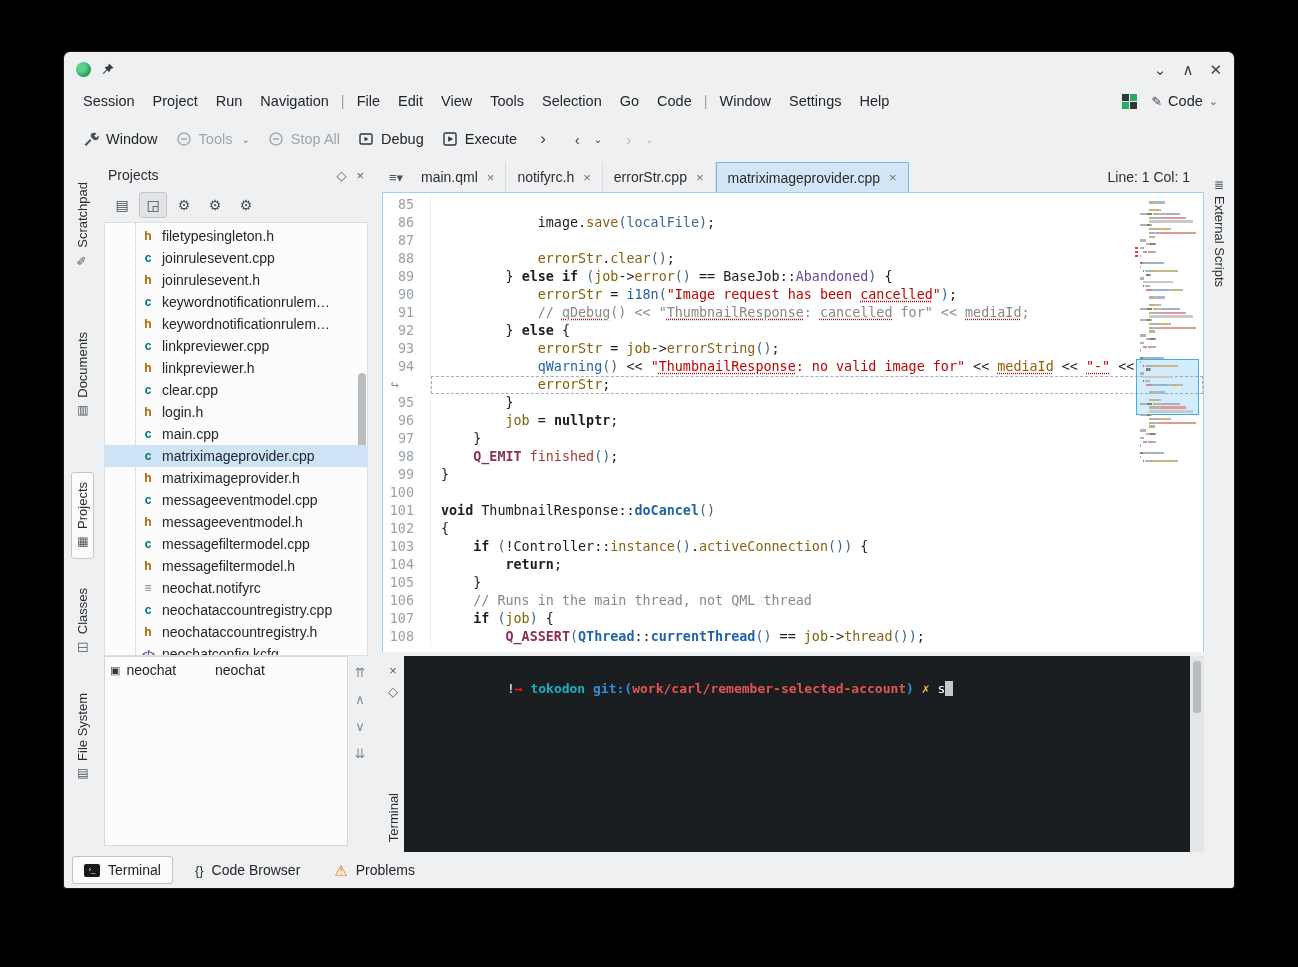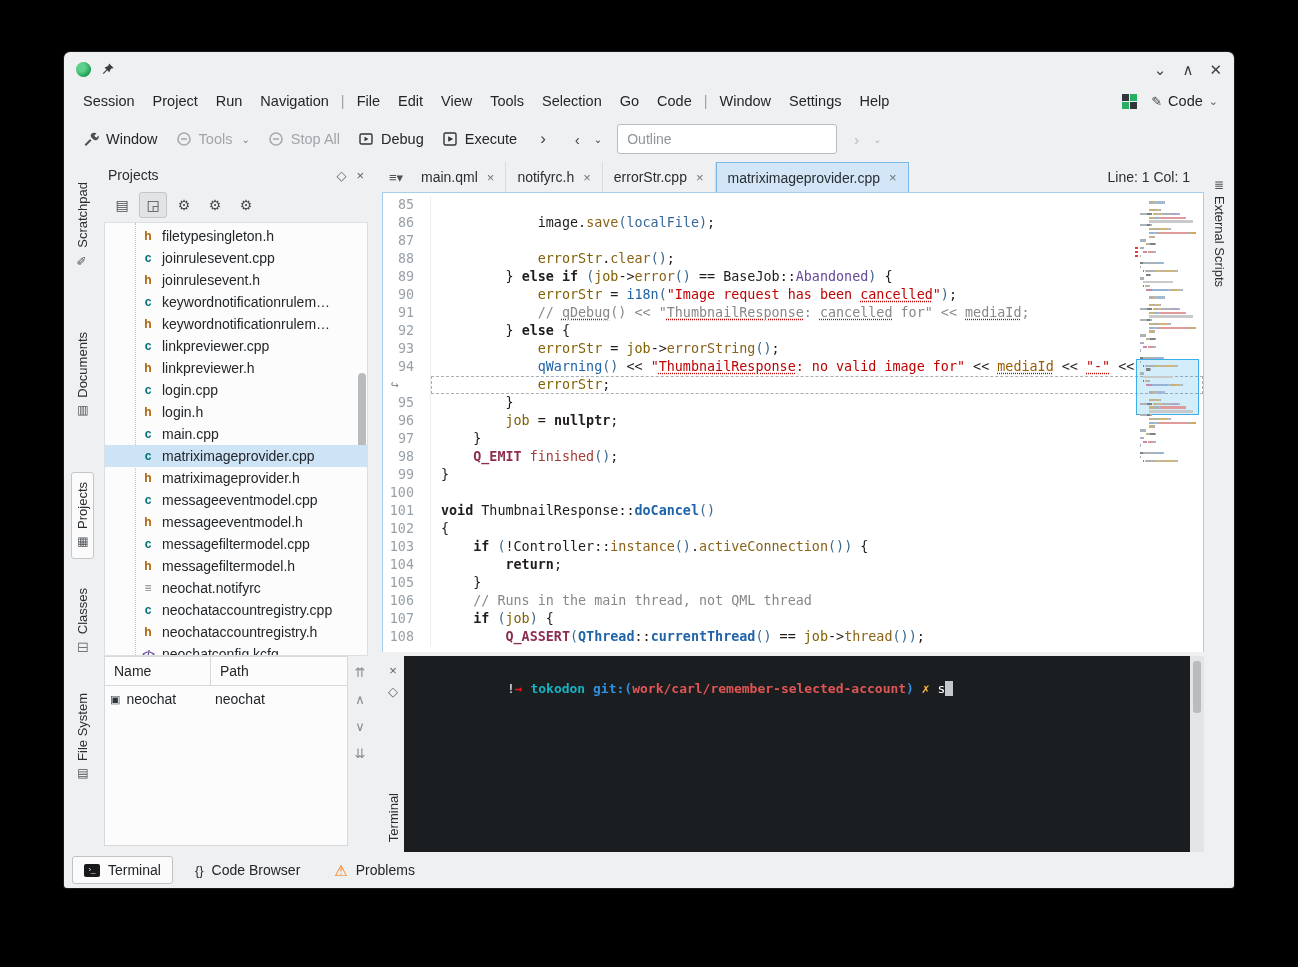--- a/index.html
+++ b/index.html
@@ -228,21 +228,20 @@
       <div class="tbtn">
         <svg class="ticon" viewBox="0 0 16 16">
           <rect x="2" y="2" width="12" height="12" rx="1.5" fill="none" stroke="#31363b" stroke-width="1.4"></rect>
           <path d="M6.2 5.2l5 2.8-5 2.8z" fill="#31363b"></path>
         </svg>
         <span>Execute</span>
       </div>
       <span class="expander">›</span>
       <span class="navbtn" style="margin-left:14px;">‹</span>
       <span class="navbtn small">⌄</span>
-      <input class="tinput" style="margin-left: 8px;" placeholder="Outline">
       <span class="navbtn disabled" style="margin-left:10px;">›</span>
       <span class="navbtn small disabled">⌄</span>
     </div>
 
     <div class="main">
 
       <div class="dock-left" id="dock-left">
           <div class="dock-tab">
             <span class="dicon">✎</span>
             <span class="dlabel">Scratchpad</span>
@@ -304,21 +303,21 @@
             <div class="tree-item">
               <span class="fi fi-c">c</span>
               <span>linkpreviewer.cpp</span>
             </div>
             <div class="tree-item">
               <span class="fi fi-h">h</span>
               <span>linkpreviewer.h</span>
             </div>
             <div class="tree-item">
               <span class="fi fi-c">c</span>
-              <span>login.cpp</span>
+              <span>clear.cpp</span>
             </div>
             <div class="tree-item">
               <span class="fi fi-h">h</span>
               <span>login.h</span>
             </div>
             <div class="tree-item">
               <span class="fi fi-c">c</span>
               <span>main.cpp</span>
             </div>
             <div class="tree-item selected">
@@ -357,24 +356,20 @@
               <span class="fi fi-h">h</span>
               <span>neochataccountregistry.h</span>
             </div>
             <div class="tree-item">
               <span class="fi fi-x">&lt;/&gt;</span>
               <span>neochatconfig.kcfg</span>
             </div>
           </div>
         <div class="bs-body">
           <div class="bs-table">
-            <div class="bs-thead">
-              <span class="bs-th name">Name</span>
-              <span class="bs-th">Path</span>
-            </div>
             <div class="bs-row">
               <span class="bs-cell name">
                 <span class="bs-ric">▣</span>
                 <span>neochat</span>
               </span>
               <span class="bs-cell path">neochat</span>
             </div>
           </div>
           <div class="bs-strip">
             <span>⇈</span>

